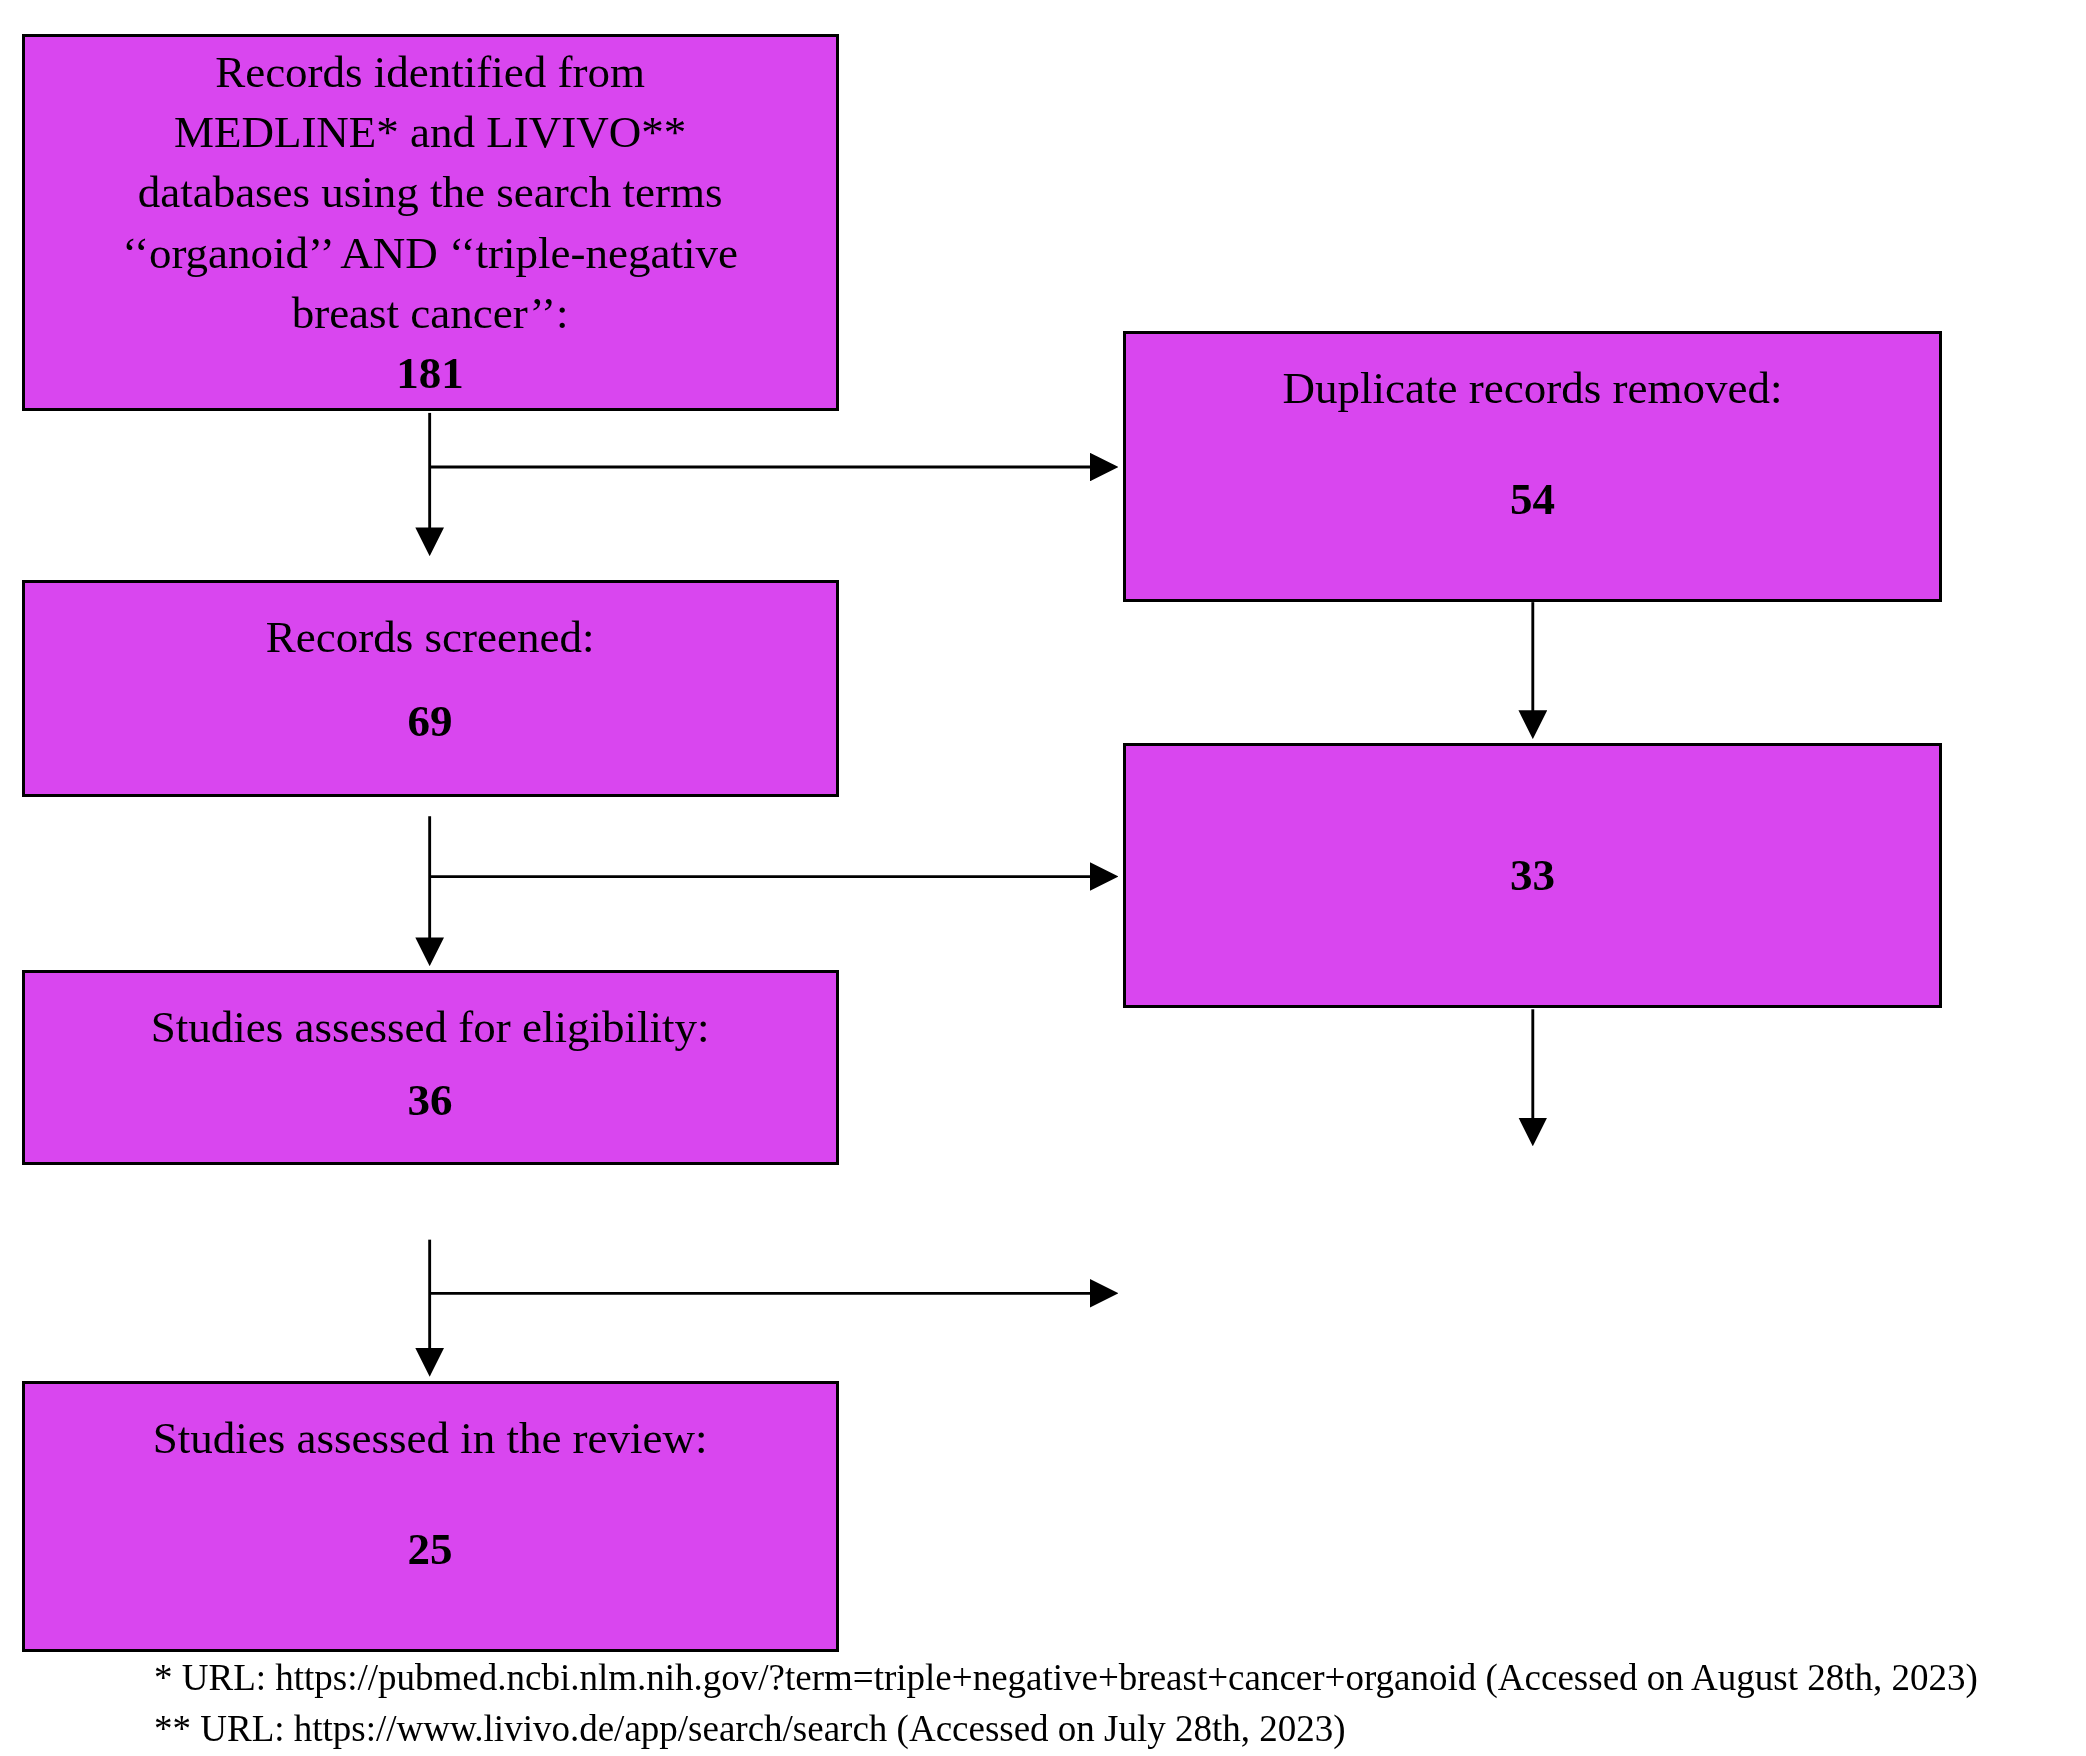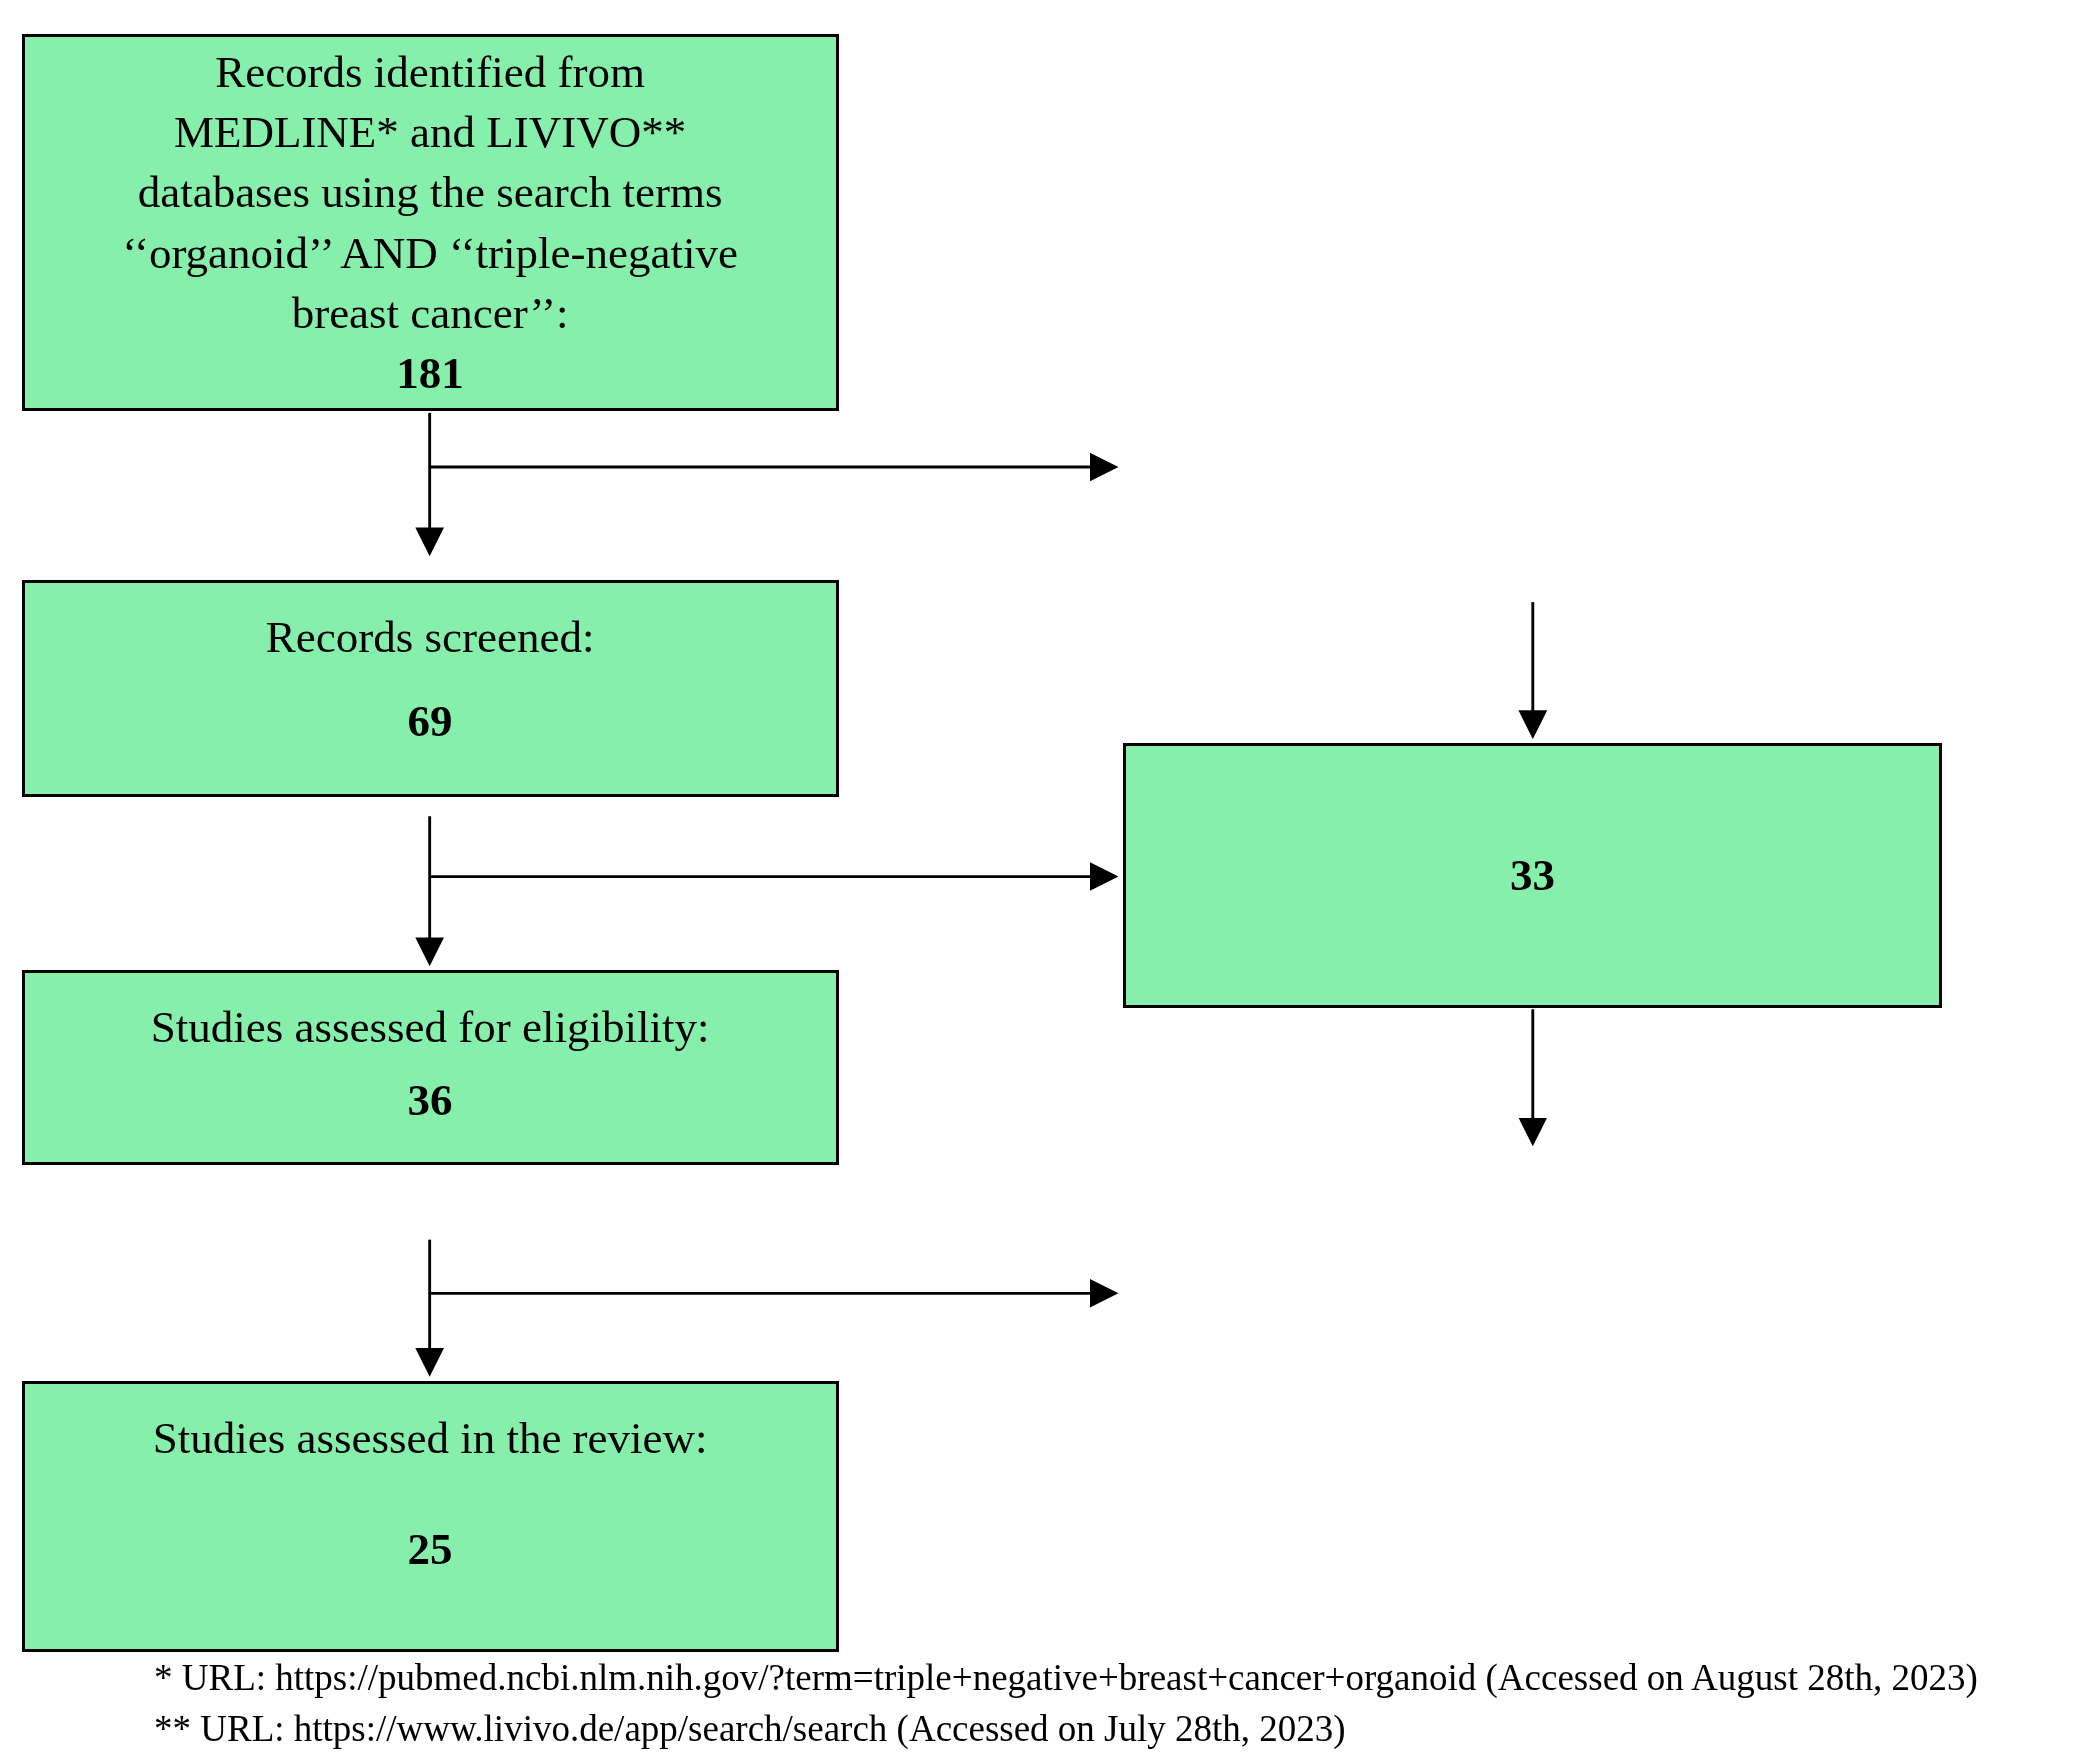--- a/index.html
+++ b/index.html
@@ -25,21 +25,21 @@
     pointer-events: none;
   }
   .connectors line {
     stroke: #000000;
     stroke-width: 6;
   }
   .box {
     position: absolute;
     box-sizing: border-box;
     border: 3.4px solid #000000;
-    background: #86efac;
+    background: #d946ef;
     display: flex;
     flex-direction: column;
     align-items: center;
     text-align: center;
     font-size: 45px;
     line-height: 1.36;
   }
   .box .label {
     white-space: pre-line;
   }
@@ -100,20 +100,24 @@
 
   <div class="box b1 mode-center">
     <div class="label">Records identified from
 MEDLINE* and LIVIVO**
 databases using the search terms
 ‘‘organoid’’ AND ‘‘triple-negative
 breast cancer’’:</div>
     <div class="count">181</div>
   </div>
 
+  <div class="box b2 mode-top">
+    <div class="label">Duplicate records removed:</div>
+    <div class="count">54</div>
+  </div>
 
   <div class="box b3 mode-top">
     <div class="label">Records screened:</div>
     <div class="count">69</div>
   </div>
 
   <div class="box b4 mode-center">
     <div class="count">33</div>
   </div>
 

